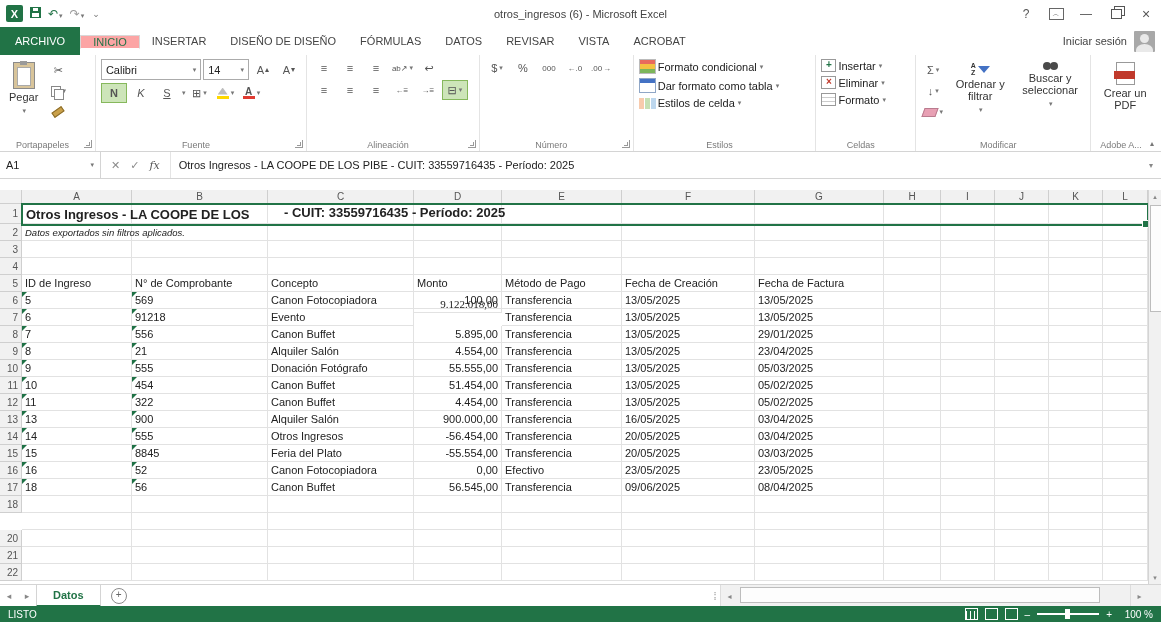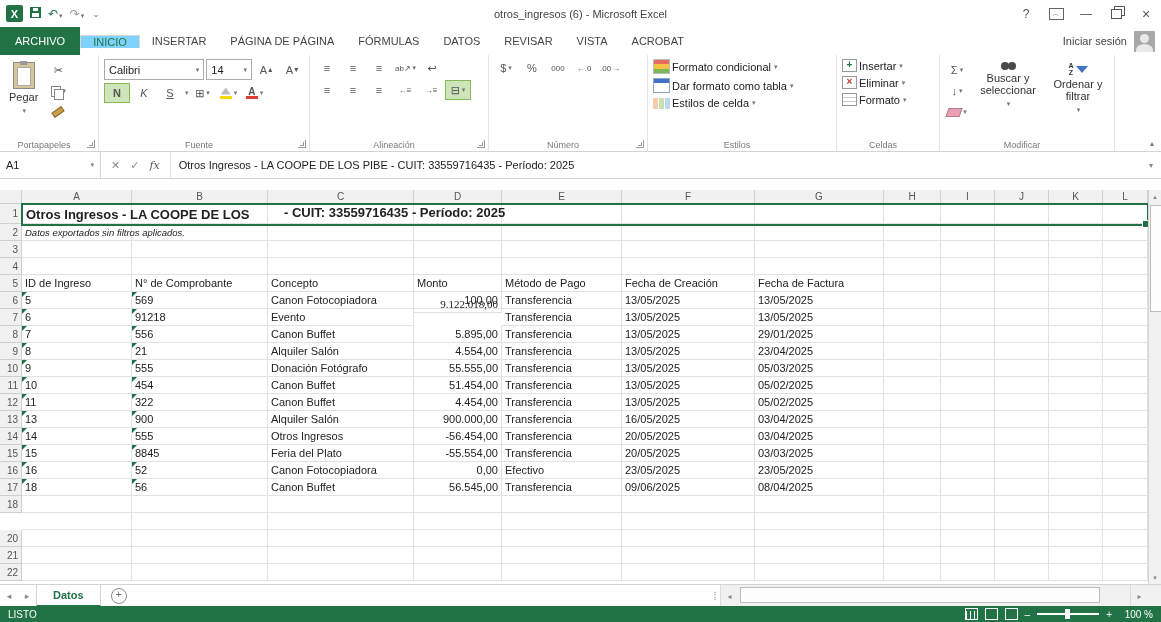--- a/index.html
+++ b/index.html
@@ -22,21 +22,21 @@
   .winctrls{margin-left:auto;display:flex;height:100%;z-index:2;}
   .wbtn{width:30px;height:100%;display:flex;align-items:center;justify-content:center;color:#555;font-size:12px;}
   .ribbonopt{width:13px;height:10px;border:1px solid #666;display:flex;align-items:flex-start;justify-content:center;font-size:7px;color:#666;line-height:9px;}
   .restore{width:9px;height:8px;border:1px solid #555;position:relative;background:#fff;}
   .restore:before{content:"";position:absolute;left:2px;top:-4px;width:9px;height:8px;border:1px solid #555;z-index:-1;}
 
   
   .tabstrip{position:absolute;top:27px;left:0;right:0;height:28px;background:#fff;border-bottom:1px solid #d8d8d8;display:flex;align-items:stretch;}
   .tab-file{background:#217346;color:#fff;padding:0 15px;display:flex;align-items:center;font-size:11px;}
   .tab{padding:0 12px;display:flex;align-items:center;color:#444;font-size:11px;cursor:default;}
-  .tab.active{color:#217346;background:#7dd3fc;border:1px solid #d8d8d8;border-bottom:1px solid #fff;margin-bottom:-1px;}
+  .tab.active{color:#217346;background:#fca5a5;border:1px solid #d8d8d8;border-bottom:1px solid #fff;margin-bottom:-1px;}
   .signin{margin-left:auto;display:flex;align-items:center;gap:7px;padding-right:6px;color:#444;}
   .avatar{width:21px;height:21px;background:#a8a8a8;position:relative;overflow:hidden;border-radius:1px;}
   .avatar:before{content:"";position:absolute;left:6px;top:3px;width:9px;height:9px;border-radius:50%;background:#e9e9e9;}
   .avatar:after{content:"";position:absolute;left:2px;top:13px;width:17px;height:12px;border-radius:50% 50% 0 0;background:#e9e9e9;}
 
   
   .ribbon{position:absolute;top:55px;left:0;right:0;height:96px;background:#fff;border-bottom:1px solid #d4d4d4;display:flex;}
   .rgroup{position:relative;border-right:1px solid #e4e4e4;padding:4px 5px 15px 5px;display:flex;gap:4px;}
   .rlabel{position:absolute;bottom:1px;left:0;right:10px;text-align:center;font-size:9px;color:#7a7a7a;white-space:nowrap;}
   .launcher{position:absolute;bottom:3px;right:3px;width:7px;height:7px;border-right:1px solid #999;border-bottom:1px solid #999;}
@@ -158,21 +158,21 @@
         </span>
       <span class="wbtn" style="font-size:14px">×</span>
     </div>
   </div>
 
   <div class="tabstrip">
     <div class="tab-file">ARCHIVO</div>
     <div class="f">
         <div class="tab active">INICIO</div>
         <div class="tab">INSERTAR</div>
-        <div class="tab">PÁGINA DE PÁGINA</div>
+        <div class="tab">DISEÑO DE DISEÑO</div>
         <div class="tab">FÓRMULAS</div>
         <div class="tab">DATOS</div>
         <div class="tab">REVISAR</div>
         <div class="tab">VISTA</div>
         <div class="tab">ACROBAT</div>
       </div>
     <div class="signin">
       <span>Iniciar sesión</span>
       <span class="avatar"></span>
     </div>
@@ -346,42 +346,49 @@
         <span class="sbtn">
             <span>Σ</span>
             <span class="dd8">▾</span>
           </span>
         <span class="sbtn">↓<span class="dd8">▾</span></span>
         <span class="sbtn">
             <span class="eraser"></span>
             <span class="dd8">▾</span>
           </span>
       </div>
+      <div class="bigbtn" style="width:54px">
+        <span class="sort-icon">
+            <span class="az">
+              <span>A</span>
+              <span>Z</span>
+            </span>
+            <span class="funnel"></span>
+          </span>
+        <span>Ordenar y filtrar</span>
+          <span class="dd8">▾</span>
+      </div>
       <div class="bigbtn" style="width:62px">
         <span class="binoc">
             <i></i>
             <i></i>
           </span>
         <span>Buscar y seleccionar</span>
           <span class="dd8">▾</span>
       </div>
-      <div class="bigbtn" style="width:54px">
-        <span class="sort-icon">
-            <span class="az">
-              <span>A</span>
-              <span>Z</span>
-            </span>
-            <span class="funnel"></span>
-          </span>
-        <span>Ordenar y filtrar</span>
-          <span class="dd8">▾</span>
-      </div>
       <div class="rlabel">Modificar</div>
     </div>
 
+    <div class="rgroup" style="width:62px;border-right:none">
+      <div class="bigbtn" style="width:50px">
+        <span class="pdf-icon"></span>
+        <span>Crear un PDF</span>
+      </div>
+      <div class="rlabel">Adobe A...</div>
+    </div>
 
     <span class="chev-up">▴</span>
   </div>
 
   <div class="fbar">
     <div class="namebox">
       <span>A1</span>
       <span class="dd8">▾</span>
     </div>
     <div class="fxbtns">

